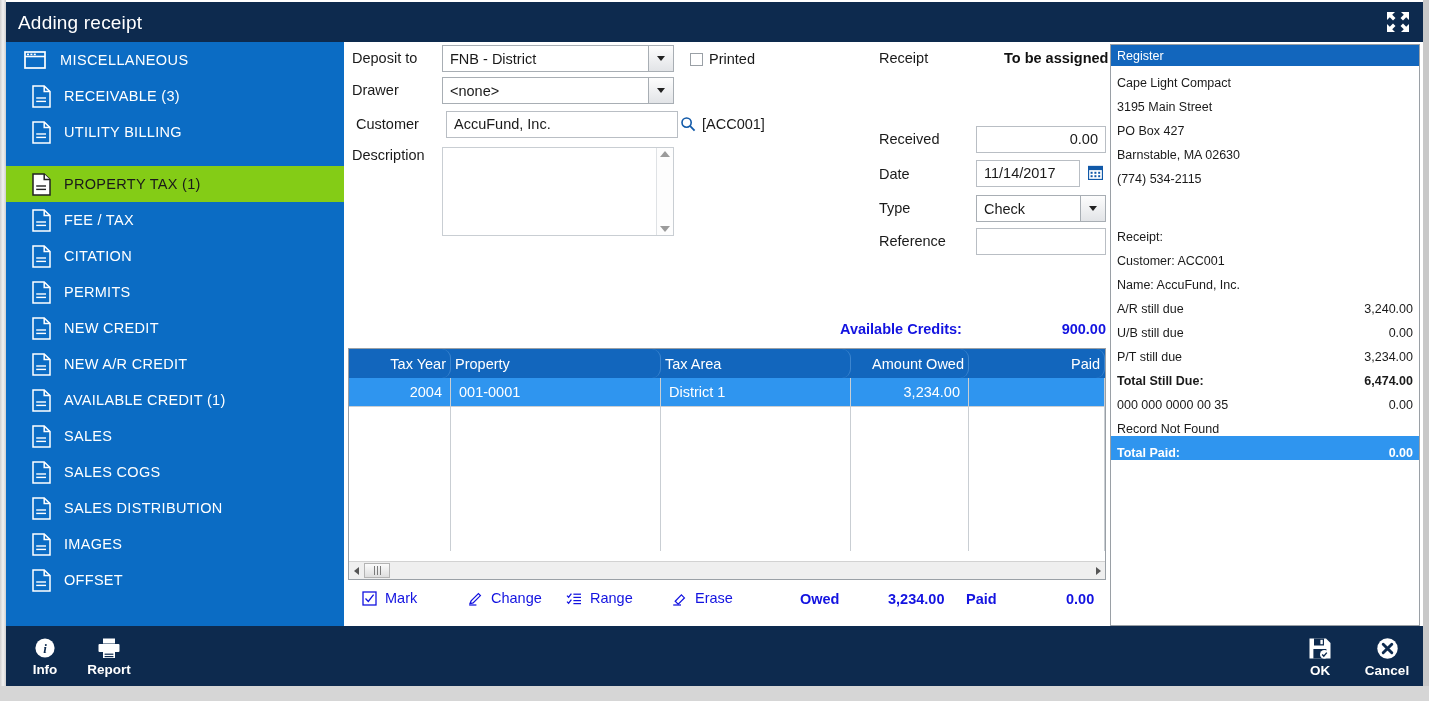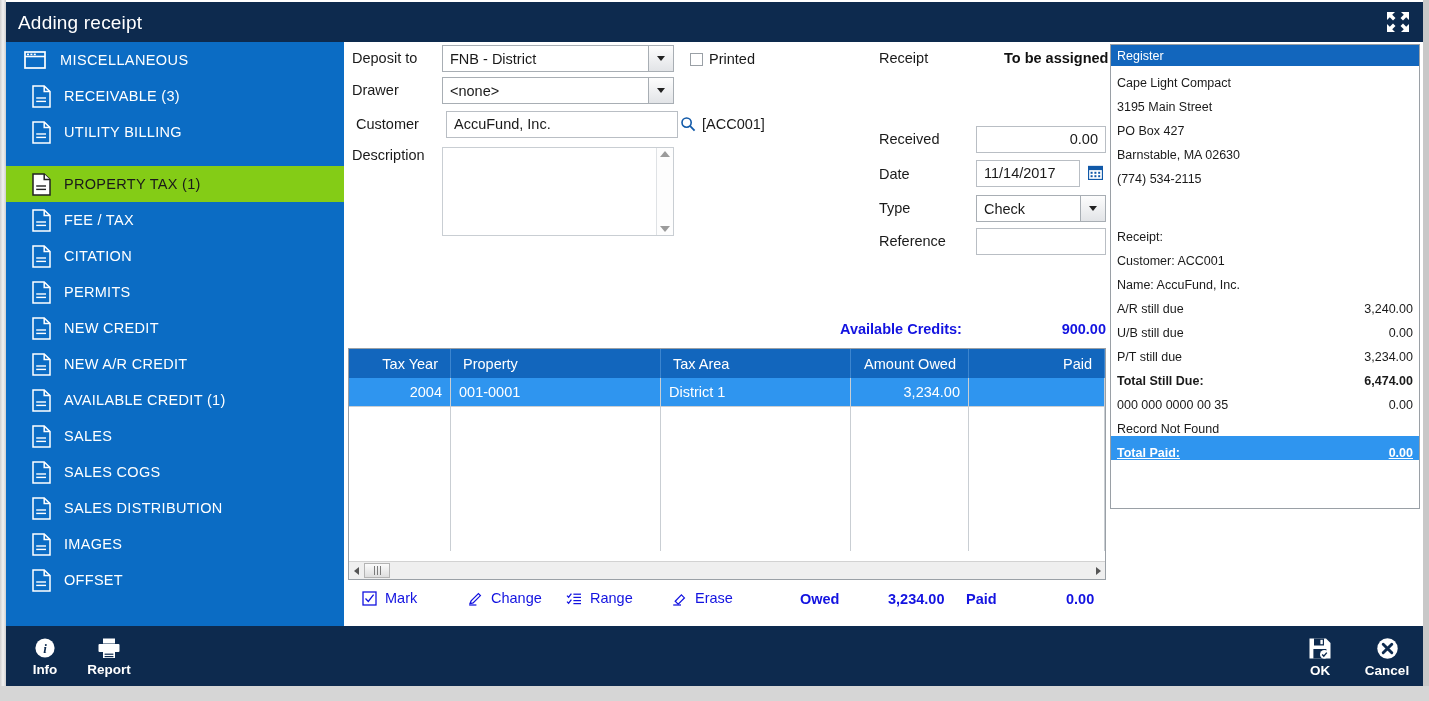--- a/index.html
+++ b/index.html
@@ -145,22 +145,22 @@
   
   .grid {
     position: absolute; left: 4px; top: 306px; width: 758px; height: 232px;
     border: 1px solid #9aa0a6; background: #ffffff;
   }
   .grid-head {
     display: flex; height: 29px; background: #1266bd; color: #ffffff;
     font-size: 14.5px;
   }
   .grid-head .gh {
-    display: flex; align-items: center; padding: 0 12px;
-    border-right: 1px solid #3c85cf; overflow: hidden; white-space: nowrap;
+    display: flex; align-items: center; padding: 0 4px;
+    border-right: 1px solid #3c85cf; overflow: hidden; white-space: nowrap; border-radius: 9px;
   }
   .grid-row {
     display: flex; height: 29px; font-size: 14.5px;
   }
   .grid-row.sel { background: #2f95ef; color: #ffffff; }
   .grid-row .gc {
     display: flex; align-items: center; padding: 0 8px;
     border-right: 1px solid #c9ced3; border-bottom: 1px solid #c9ced3;
     overflow: hidden; white-space: nowrap;
   }
@@ -200,36 +200,36 @@
     position: absolute; display: flex; align-items: flex-end; gap: 8px;
     color: #1313e0; font-size: 14.5px;
   }
   .act svg { display: block; }
   .tot-lbl {
     position: absolute; color: #1313e0; font-weight: bold; font-size: 14.5px;
   }
 
   
   .register {
-    position: absolute; left: 1110px; top: 44px; width: 310px; height: 465px;
+    position: absolute; left: 1110px; top: 44px; width: 310px; height: 582px;
     border: 1px solid #9aa0a6; background: #ffffff;
   }
   .reg-head {
     height: 21px; background: #1266bd; color: #ffffff;
     font-size: 12.5px; padding-left: 6px; display: flex; align-items: center;
   }
   .reg-line {
     height: 24px; display: flex; align-items: flex-end;
     padding: 0 6px; font-size: 12.5px; color: #1a1a1a;
   }
   .reg-line .rl-lbl { flex: 1; white-space: nowrap; overflow: hidden; }
   .reg-line .rl-val { text-align: right; white-space: nowrap; }
   .reg-line.bold { font-weight: bold; }
   .reg-line.hl {
-    background: #2f95ef; color: #ffffff; font-weight: bold; text-decoration: underline;
+    background: #2f95ef; color: #ffffff; font-weight: bold;
   }
 
   
   .bottombar {
     position: absolute; left: 6px; top: 626px; width: 1417px; height: 60px;
     background: #0d2a4e;
   }
   .bbtn {
     position: absolute; top: 6px; width: 62px; height: 50px;
     display: flex; flex-direction: column; align-items: center;

